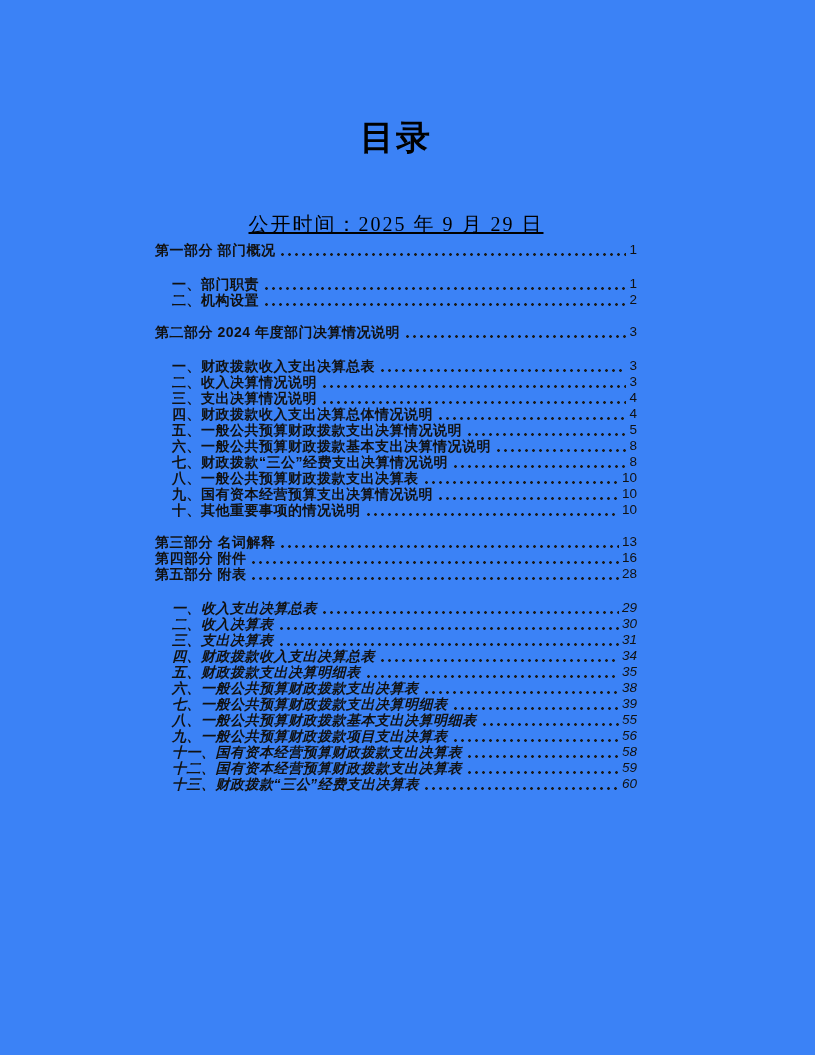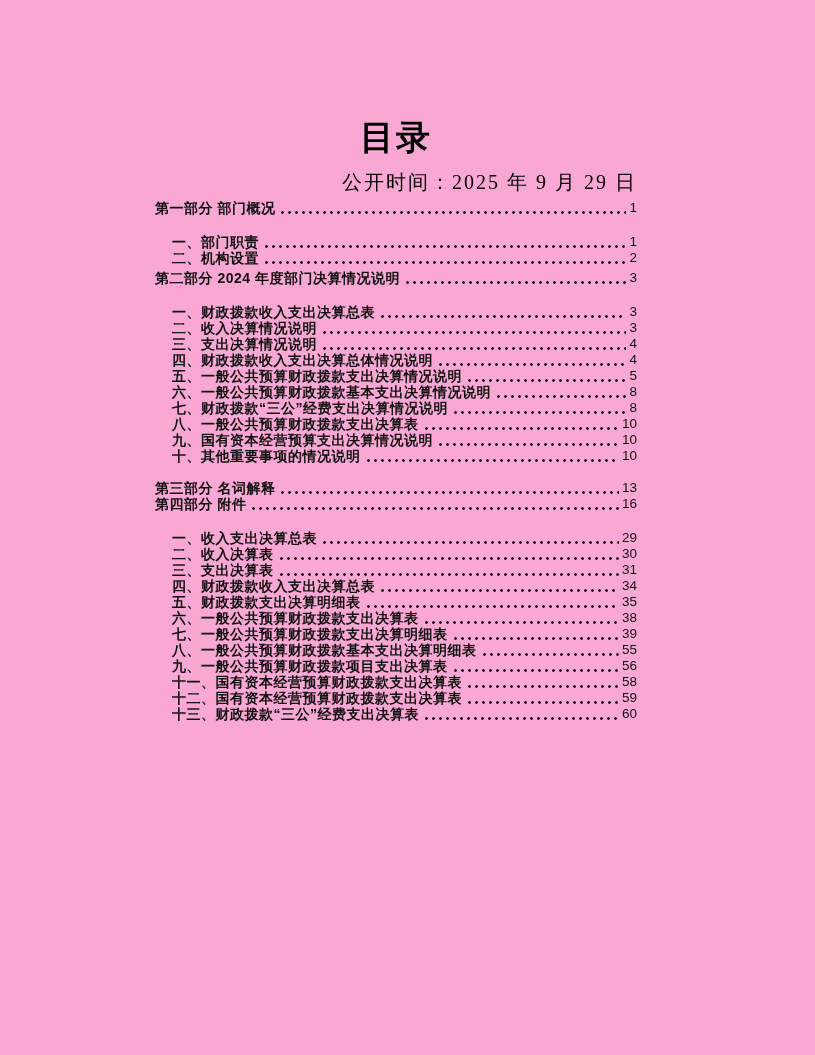--- a/index.html
+++ b/index.html
@@ -1,27 +1,27 @@
 <!DOCTYPE html>
 <html><head>
 <meta charset="utf-8">
 <style>
   html,body{margin:0;padding:0;background:#888;}
   .page{
-    width:815px;height:1055px;background:#f9a8d4;margin:0 auto;
+    width:815px;height:1055px;background:#3b82f6;margin:0 auto;
     box-sizing:border-box;padding:120px 178px 0 155px;position:relative;
     font-family:"Liberation Sans",sans-serif;color:#111;overflow:hidden;
   }
   .doc-title{
     margin:0;font-size:34px;line-height:34px;font-weight:bold;
     text-align:center;letter-spacing:2px;color:#000;
   }
   .publish-line{
-    margin-top:18px;font-family:"Liberation Serif","DejaVu Serif",serif;
-    font-size:20px;line-height:20px;text-align:right;letter-spacing:2px;color:#000;
+    margin-top:60px;font-family:"Liberation Serif","DejaVu Serif",serif;
+    font-size:20px;line-height:20px;text-align:center;letter-spacing:2px;color:#000;text-decoration:underline;
   }
   .toc{margin-top:8px;}
   .toc-line{
     display:flex;align-items:flex-end;height:16px;line-height:16px;
     font-size:14px;font-weight:bold;white-space:nowrap;
   }
   .toc-line .toc-label{flex:0 0 auto;letter-spacing:0.5px;}
   .toc-line.item{padding-left:17px;}
   .dots{
     flex:1 1 auto;align-self:flex-end;height:5px;margin:0 3px 1px 6px;
@@ -36,21 +36,21 @@
 <div class="page">
   <h1 class="doc-title">目录</h1>
   <div class="publish-line">公开时间：2025 年 9 月 29 日</div>
   <div class="toc" id="toc">
       <div class="toc-section">
         <div class="toc-line part">
           <span class="toc-label">第一部分 部门概况</span>
           <span class="dots"></span>
           <span class="pg">1</span>
         </div>
-        <div class="toc-items" style="margin: 18px 0px 4px;">
+        <div class="toc-items" style="margin: 18px 0px 16px;">
           <div class="toc-line item">
             <span class="toc-label">一、部门职责</span>
             <span class="dots"></span>
             <span class="pg">1</span>
           </div>
           <div class="toc-line item">
             <span class="toc-label">二、机构设置</span>
             <span class="dots"></span>
             <span class="pg">2</span>
           </div>
@@ -123,21 +123,26 @@
         </div>
       </div>
       <div class="toc-section">
         <div class="toc-line part">
           <span class="toc-label">第四部分 附件</span>
           <span class="dots"></span>
           <span class="pg">16</span>
         </div>
       </div>
       <div class="toc-section">
-        <div class="toc-items" style="margin: 18px 0px 0;">
+        <div class="toc-line part">
+          <span class="toc-label">第五部分 附表</span>
+          <span class="dots"></span>
+          <span class="pg">28</span>
+        </div>
+        <div class="toc-items" style="margin: 18px 0px 0; font-style: italic;">
           <div class="toc-line item">
             <span class="toc-label">一、收入支出决算总表</span>
             <span class="dots"></span>
             <span class="pg">29</span>
           </div>
           <div class="toc-line item">
             <span class="toc-label">二、收入决算表</span>
             <span class="dots"></span>
             <span class="pg">30</span>
           </div>

